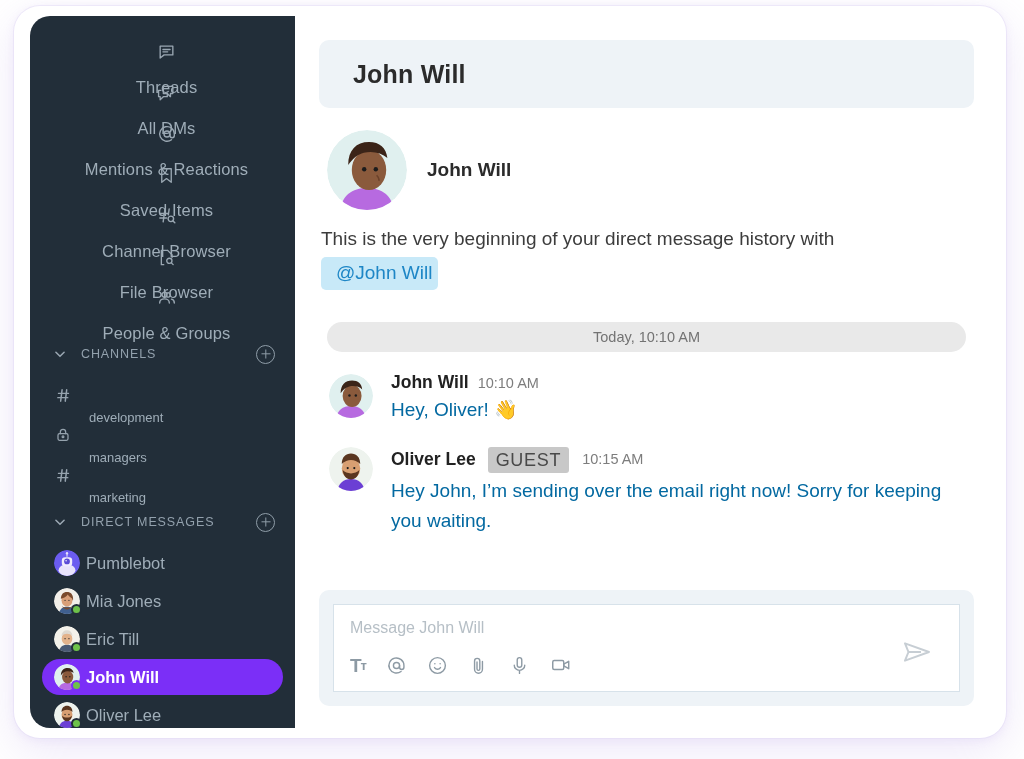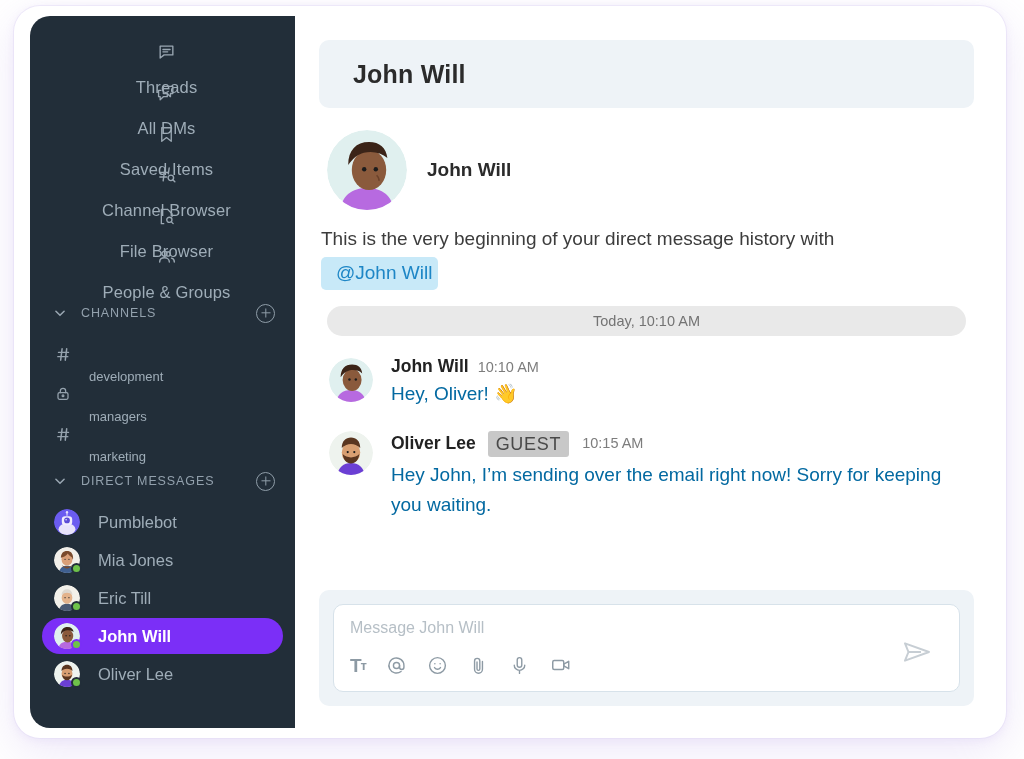--- a/index.html
+++ b/index.html
@@ -140,21 +140,21 @@
     margin-top: 44px;
   }
 
   
   .dm-item {
     display: flex;
     align-items: center;
     height: 36px;
     margin: 2px 12px 2px 12px;
     padding: 0 10px 0 12px;
-    gap: 18px;
+    gap: 6px;
     border-radius: 18px;
     cursor: pointer;
   }
   .dm-item.active { background: #7b2ff7; }
   .dm-item.active .dm-label { color: #ffffff; font-weight: 700; }
   .dm-label {
     font-size: 16.5px;
     color: #9fadb8;
     white-space: nowrap;
   }
@@ -234,21 +234,21 @@
   .mention {
     display: inline-block;
     background: #c8e9f8;
     color: #1d86c6;
     border-radius: 5px;
     padding: 1px 6px 2px 15px;
     margin-top: 3px;
   }
 
   .divider-pill {
-    margin: 16px 6px 0 6px;
+    margin: 32px 6px 0 6px;
     height: 30px;
     border-radius: 15px;
     background: #e9e9e9;
     display: flex;
     align-items: center;
     justify-content: center;
   }
   .divider-pill span {
     font-size: 14.5px;
     color: #737373;
@@ -291,21 +291,21 @@
   .composer-wrap {
     flex: 0 0 auto;
     background: #eef3f7;
     border-radius: 10px;
     padding: 14px;
     margin-top: 16px;
   }
   .composer {
     background: #ffffff;
     border: 1.5px solid #d7e2ea;
-    border-radius: 10px;
+    border-radius: 0;
     min-height: 88px;
     padding: 14px 16px 12px 16px;
     display: flex;
     align-items: flex-start;
   }
   .composer-left { flex: 1; min-width: 0; }
   .composer-input {
     border: 0;
     outline: none;
     width: 100%;
@@ -361,20 +361,29 @@
         <div class="nav-item">
           <span class="ico">
             <svg width="19" height="19" viewBox="0 0 24 24" fill="none" stroke="currentColor" stroke-width="1.7" stroke-linecap="round" stroke-linejoin="round">
               <path d="M8 3h12v9h-3v4l-4-4H8z"></path>
                 <path d="M13 12v4H8l-4 4v-4H2V8h3"></path>
             </svg>
           </span>
           <span class="nav-label">All DMs</span>
         </div>
 
+        <div class="nav-item">
+          <span class="ico">
+            <svg width="20" height="20" viewBox="0 0 24 24" fill="none" stroke="currentColor" stroke-width="1.7" stroke-linecap="round">
+              <circle cx="12" cy="12" r="3.6"></circle>
+              <path d="M15.6 12v1.9a2.6 2.6 0 0 0 5.2 0V12a8.8 8.8 0 1 0-3.4 6.9"></path>
+            </svg>
+          </span>
+          <span class="nav-label">Mentions &amp; Reactions</span>
+        </div>
 
         <div class="nav-item">
           <span class="ico">
             <svg width="19" height="19" viewBox="0 0 24 24" fill="none" stroke="currentColor" stroke-width="1.7" stroke-linecap="round" stroke-linejoin="round">
               <path d="M6 3.5h12v17l-6-4.6-6 4.6z"></path>
             </svg>
           </span>
           <span class="nav-label">Saved Items</span>
         </div>
 

